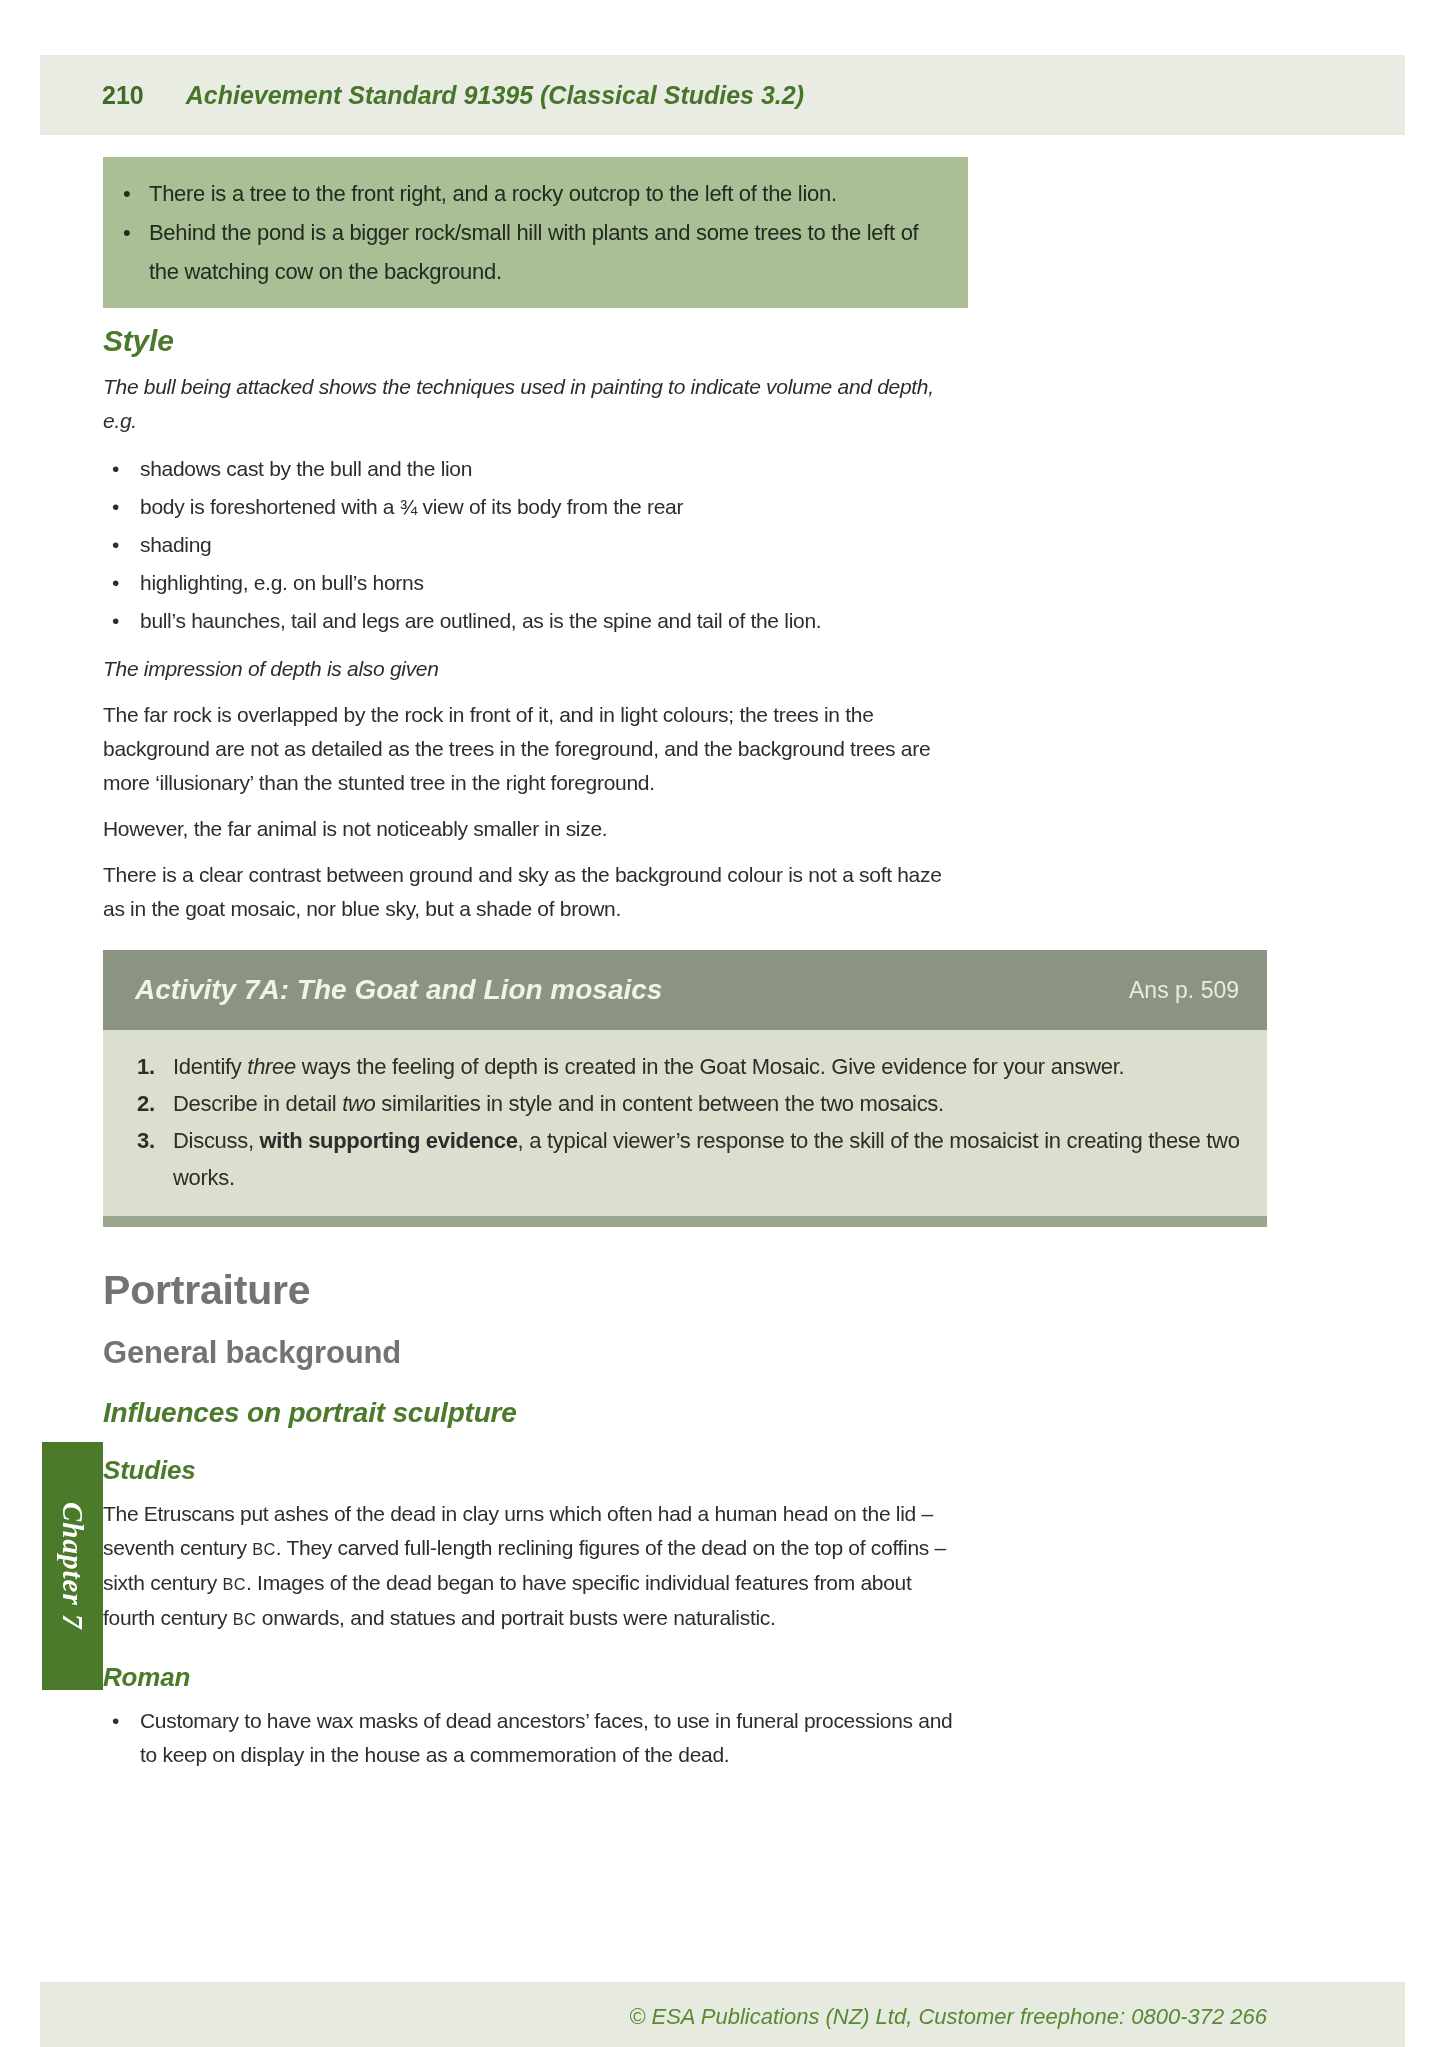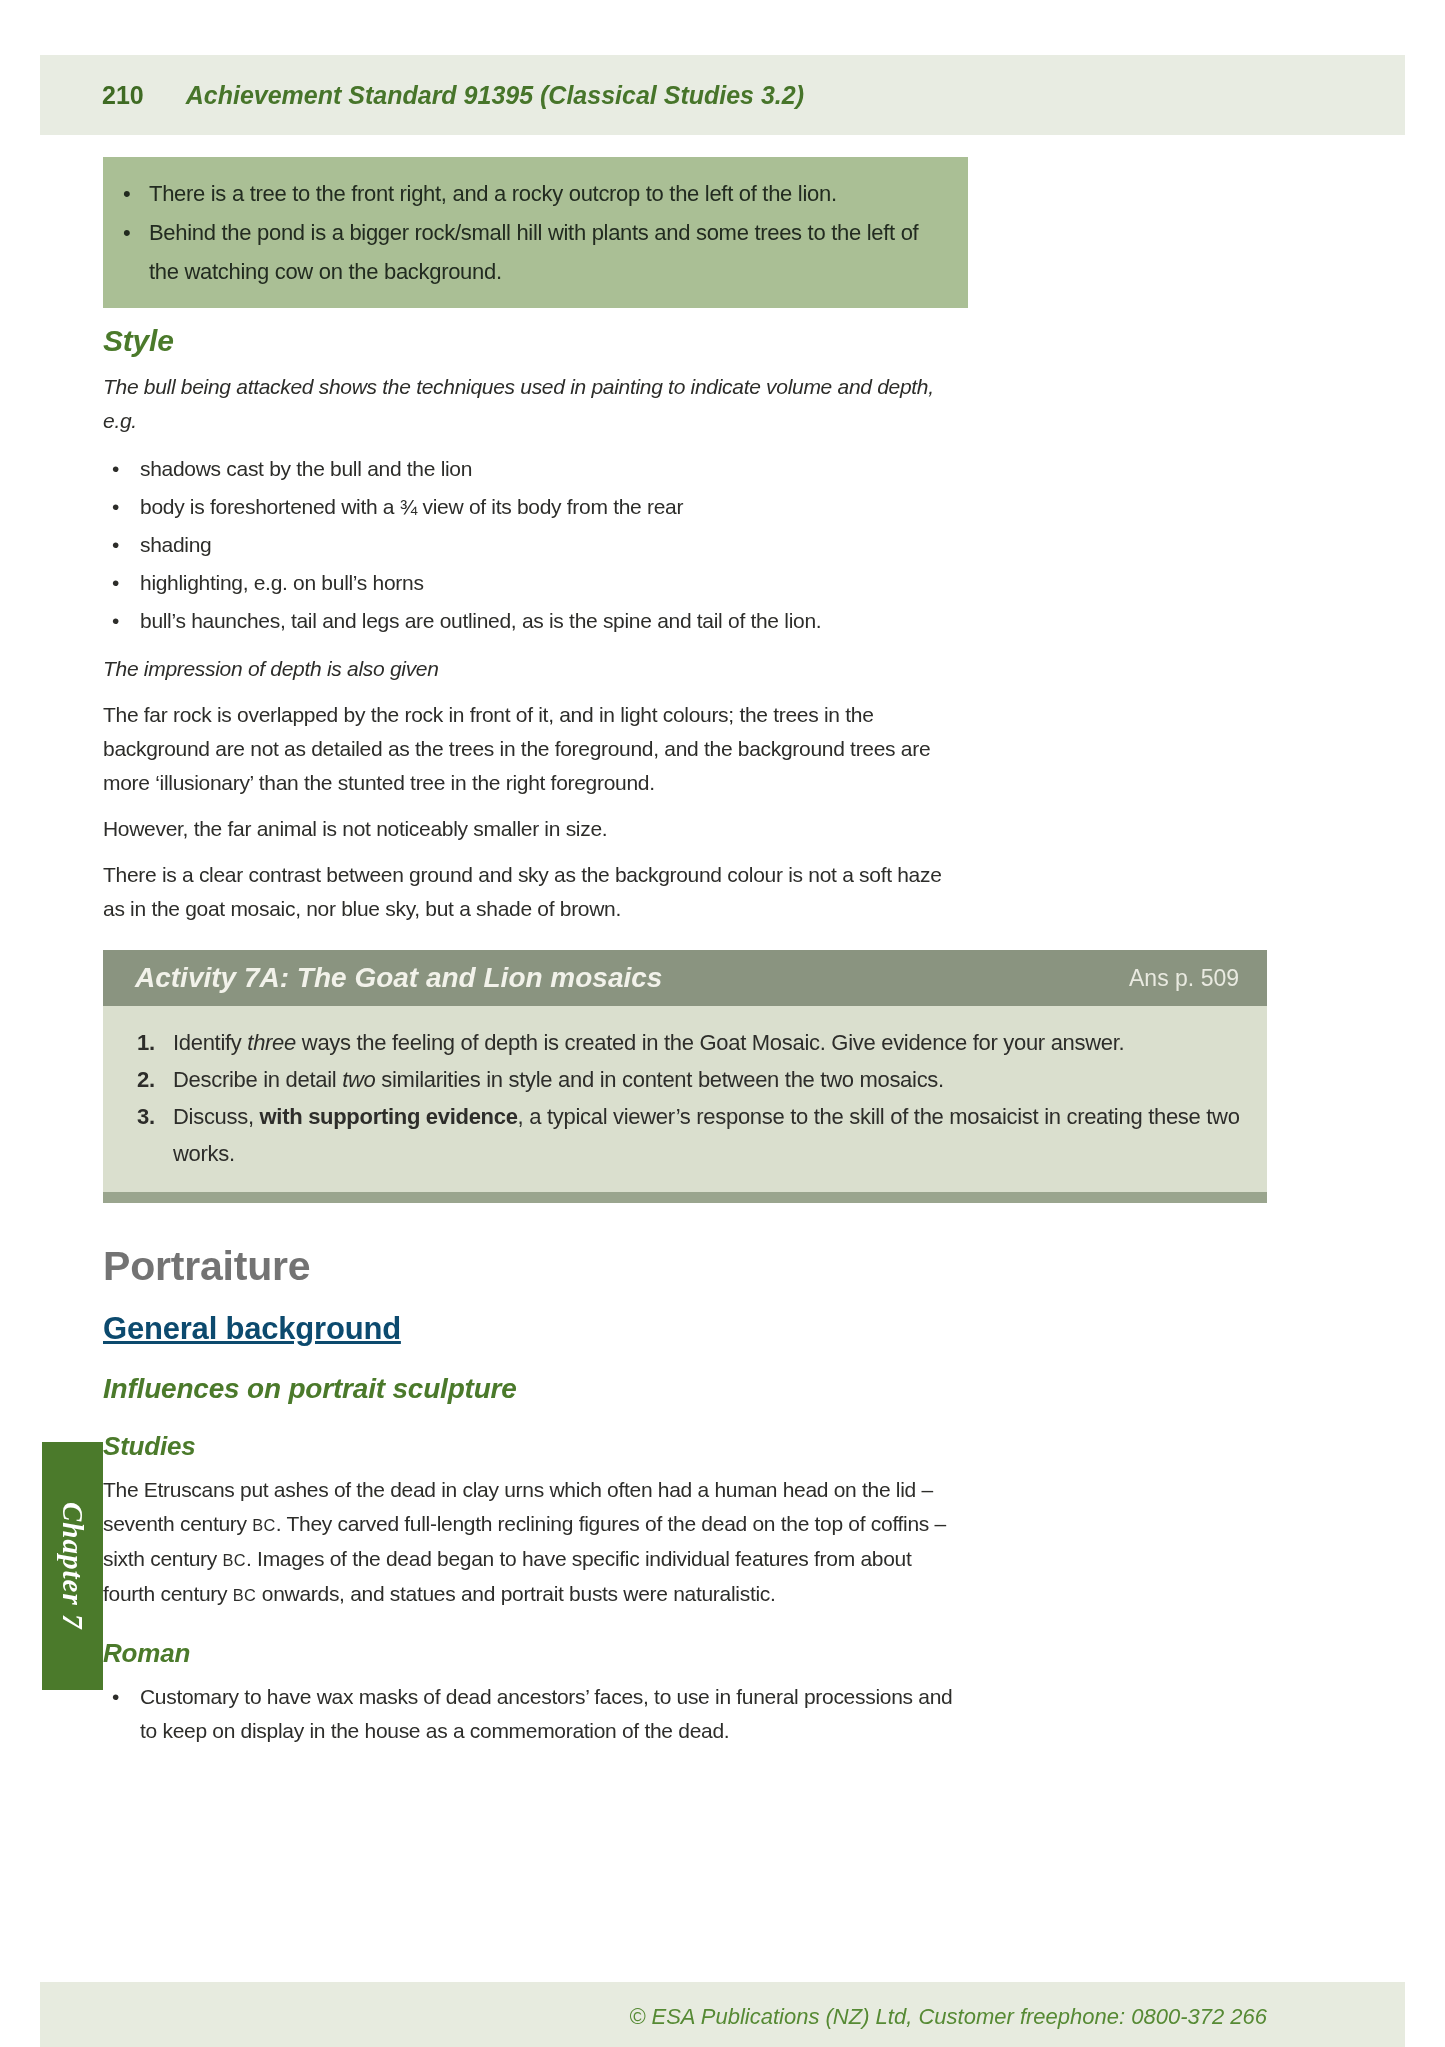--- a/index.html
+++ b/index.html
@@ -54,22 +54,22 @@
     font-size:30px; line-height:34px; color:#4b7a2b;
     font-weight:bold; font-style:italic; letter-spacing:-0.2px;
   }
   .h-portraiture {
     margin:40px 0 0 0;
     font-size:41px; line-height:46px; color:#737373;
     font-weight:bold; letter-spacing:-0.2px;
   }
   .h-general {
     margin:22px 0 15px 0;
-    font-size:31px; line-height:36px; color:#0c4a6e;
-    font-weight:bold; letter-spacing:-0.2px;text-decoration:underline;
+    font-size:31px; line-height:36px; color:#737373;
+    font-weight:bold; letter-spacing:-0.2px;
   }
   .h-influences {
     margin:26px 0 0 0;
     font-size:28px; line-height:32px; color:#4b7a2b;
     font-weight:bold; font-style:italic; letter-spacing:-0.2px;
   }
   .h-sub {
     margin:26px 0 0 0;
     font-size:26px; line-height:30px; color:#4b7a2b;
     font-weight:bold; font-style:italic; letter-spacing:-0.2px;
@@ -85,21 +85,21 @@
   .brow .dot { flex:none; width:37px; padding-left:9px; box-sizing:border-box; }
   .brow p { margin:0; flex:1; }
   .blist-tight .brow { line-height:34px; margin-top:2px; }
 
   
   .activity {
     margin-top:24px;
     width:1164px;
   }
   .activity-head {
-    height:56px; background:#8a9480;
+    height:80px; background:#8a9480;
     display:flex; align-items:center; justify-content:space-between;
     padding:0 28px 0 32px; box-sizing:border-box;margin-top:24px;
   }
   .activity-title {
     color:#f2f2ea; font-weight:bold; font-style:italic; font-size:28px; letter-spacing:0;
   }
   .activity-ans {
     color:#e9eae0; font-size:23px; letter-spacing:0;
   }
   .activity-body {

